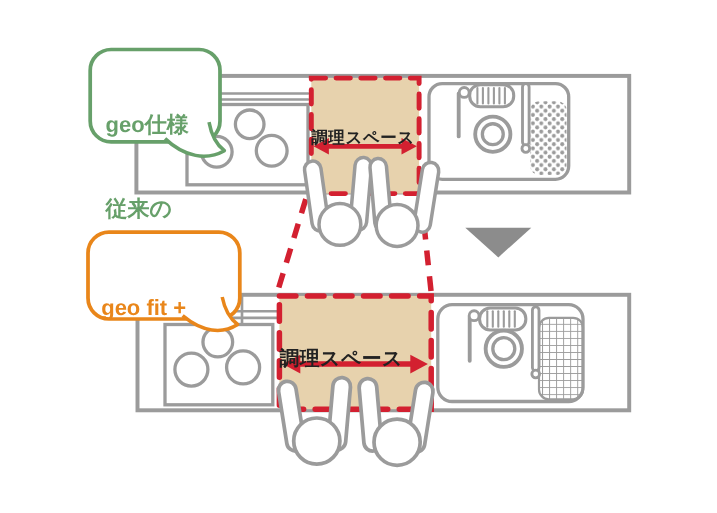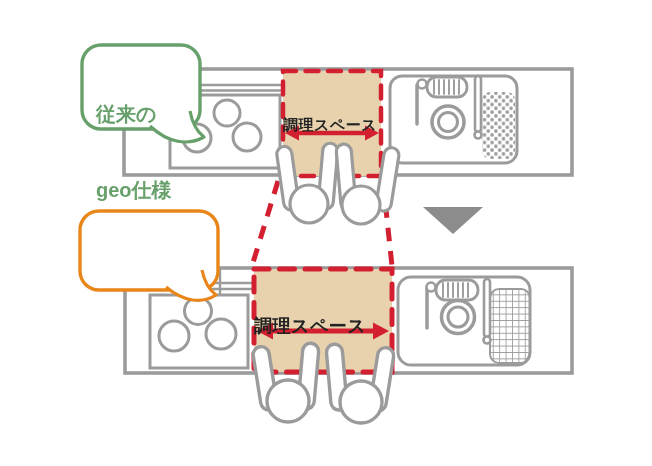--- a/index.html
+++ b/index.html
@@ -169,24 +169,25 @@
       <rect x="82" y="45" width="118" height="84" rx="19" fill="#ffffff" stroke="#67a06a" stroke-width="3.4"></rect>
       <path d="M150,126 C168,143 188,146 204,137 C196,131 192,122 190,111" fill="#ffffff" stroke="#67a06a" stroke-width="3.2" stroke-linejoin="round"></path>
     </g>
     <g>
       <rect x="80" y="211" width="138" height="79" rx="19" fill="#ffffff" stroke="#e9861a" stroke-width="3.4"></rect>
       <path d="M166,287 C184,302 202,304 216,295 C208,289 204,280 202,270" fill="#ffffff" stroke="#e9861a" stroke-width="3.2" stroke-linejoin="round"></path>
     </g>
   </svg>
 
   <div class="txt bubble-text green">
+    <div>geo仕様</div>
     <div>従来の</div>
-    <div>geo仕様</div>
   </div>
 
   <div class="txt bubble-text orange">
+    <div>geo fit +</div>
   </div>
 
   <div class="txt workspace-label top">調理スペース</div>
 
   <div class="txt workspace-label bottom">調理スペース</div>
 
 </div>
 
 </body></html>

